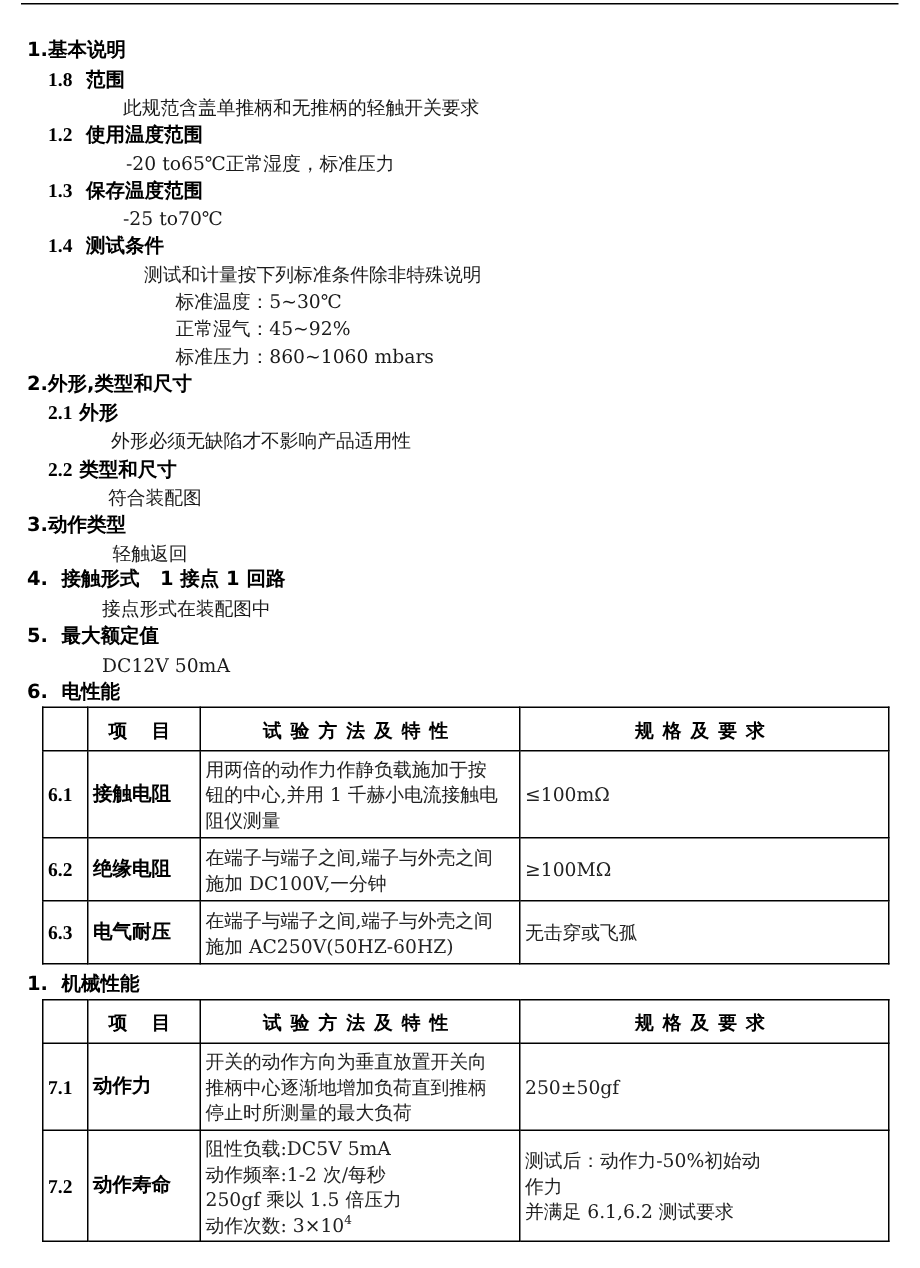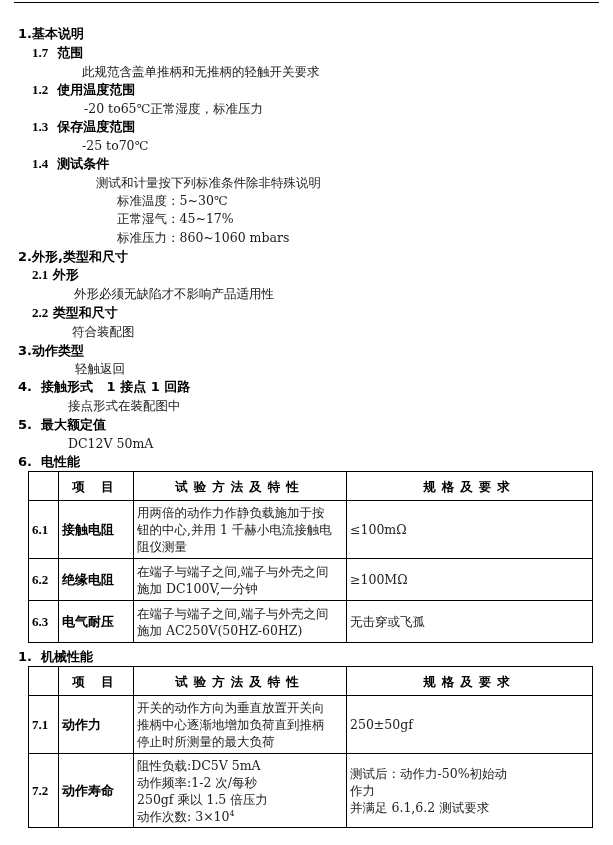--- a/index.html
+++ b/index.html
@@ -34,40 +34,40 @@
   .ml { display: block; }
   sup { font-size: 8px; vertical-align: super; line-height: 0; }
 </style>
 </head>
 <body>
 
 <div class="top-rule"></div>
 
 <div class="line h1" style="left:18px; top:25px;">1.基本说明</div>
 <div class="line h2" style="left:32px; top:44px;">
-  <span class="num">1.7</span>&nbsp;&nbsp;<span>范围</span>
+  <span class="num">1.8</span>&nbsp;&nbsp;<span>范围</span>
 </div>
 <div class="line body" style="left:82px; top:63px;">此规范含盖单推柄和无推柄的轻触开关要求</div>
 
 <div class="line h2" style="left:32px; top:81px;text-align:right;">
   <span class="num">1.2</span>&nbsp;&nbsp;<span>使用温度范围</span>
 </div>
 <div class="line body" style="left:84px; top:100px;">-20 to65℃正常湿度，标准压力</div>
 
 <div class="line h2" style="left:32px; top:118px;">
   <span class="num">1.3</span>&nbsp;&nbsp;<span>保存温度范围</span>
 </div>
 <div class="line body" style="left:82px; top:137px;">-25 to70℃</div>
 
 <div class="line h2" style="left:32px; top:155px;">
   <span class="num">1.4</span>&nbsp;&nbsp;<span>测试条件</span>
 </div>
 <div class="line body" style="left:96px; top:174px;">测试和计量按下列标准条件除非特殊说明</div>
 <div class="line body" style="left:117px; top:192px;">标准温度：5~30℃</div>
-<div class="line body" style="left:117px; top:210px;">正常湿气：45~17%</div>
+<div class="line body" style="left:117px; top:210px;">正常湿气：45~92%</div>
 <div class="line body" style="left:117px; top:229px;">标准压力：860~1060 mbars</div>
 
 <div class="line h1" style="left:18px; top:248px;">2.外形,类型和尺寸</div>
 <div class="line h2" style="left:32px; top:266px;text-align:center;">
   <span class="num">2.1</span>&nbsp;<span>外形</span>
 </div>
 <div class="line body" style="left:74px; top:285px;">外形必须无缺陷才不影响产品适用性</div>
 <div class="line h2" style="left:32px; top:304px;">
   <span class="num">2.2</span>&nbsp;<span>类型和尺寸</span>
 </div>

